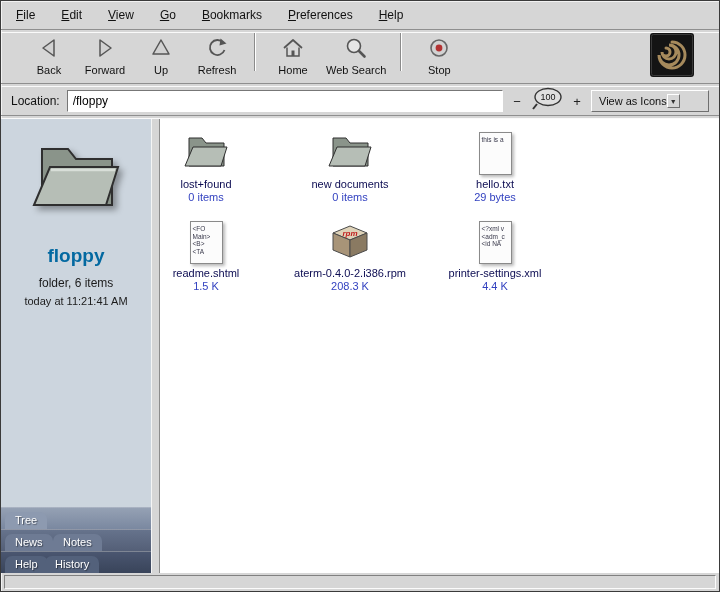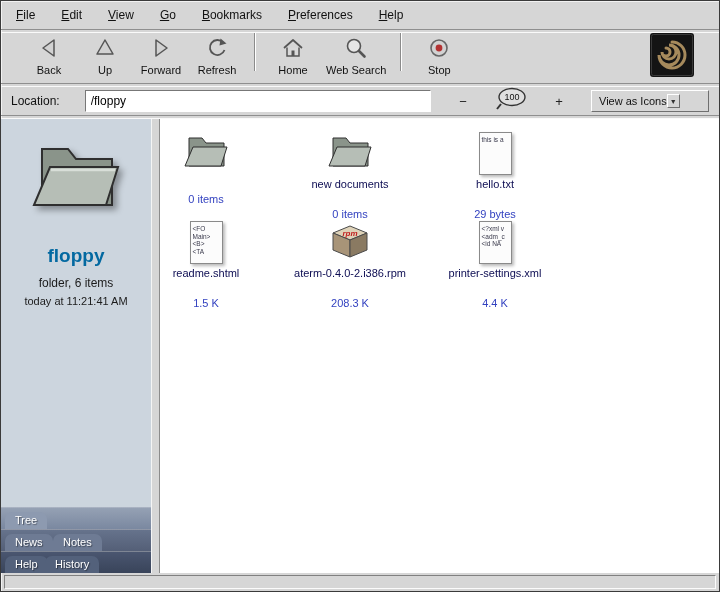--- a/index.html
+++ b/index.html
@@ -10,21 +10,21 @@
   .menu-item{display:inline-block;font-size:12px;color:#111;padding:3px 9px;cursor:default}
   .menu-item::first-letter{text-decoration:underline}
   .hr{height:2px;border-top:1px solid #8f8f8f;border-bottom:1px solid #fafafa}
   
   .toolbar{height:50px;display:flex;align-items:flex-start;padding:0 20px}
   .tbtn{min-width:46px;height:46px;display:flex;flex-direction:column;align-items:center;justify-content:center;gap:1px;padding:0 5px}
   .tbtn .lbl{font-size:11px;color:#111}
   .vsep{width:0;height:38px;border-left:1px solid #8b8b8b;border-right:1px solid #fff;margin:0 9px}
   .throbber{margin-left:auto;margin-right:5px;width:44px;height:44px}
   
-  .locbar{height:28px;display:flex;align-items:center;padding:0 10px;gap:25px}
+  .locbar{height:28px;display:flex;align-items:center;padding:0 10px;gap:7px}
   .loc-label{font-size:12px;color:#111}
   .loc-input{flex:1;height:20px;border:1px solid;border-color:#777 #fff #fff #777;background:#fff;font:12px "Liberation Sans",sans-serif;padding:0 5px;outline:none}
   .zbtn{font-size:13px;color:#222;width:14px;text-align:center;cursor:default}
   .view-dd{width:118px;height:22px;box-sizing:border-box;background:#d6d6d6;border:1px solid;border-color:#fff #6f6f6f #6f6f6f #fff;display:flex;align-items:center;justify-content:flex-start;padding:0 3px 0 7px;font-size:11px;color:#111}
   .dd-caret{width:13px;height:14px;box-sizing:border-box;border:1px solid;border-color:#fff #6f6f6f #6f6f6f #fff;display:flex;align-items:center;justify-content:center;font-size:7px;color:#333}
   
   .main{flex:1;display:flex;min-height:0}
   .sidebar{width:150px;background:#ccd5de;position:relative;display:flex;flex-direction:column;align-items:center;flex:none}
   .side-icon{margin-top:16px;filter:drop-shadow(4px 4px 3px rgba(0,0,0,.35))}
   .side-title{font-size:19px;font-weight:bold;color:#0369a1;margin-top:26px}
@@ -35,21 +35,21 @@
   .tab{position:absolute;bottom:0;height:17px;line-height:17px;padding:0 10px;color:#fff;font-size:11px;border-radius:7px 7px 0 0;text-shadow:1px 1px 1px rgba(0,0,0,.45);cursor:default}
   .r1{background:linear-gradient(#95a1b4,#7a88a0)} .r1 .tab{background:#8d9ab0}
   .r2{background:linear-gradient(#66738c,#545f77)} .r2 .tab{background:#6e7b94}
   .r3{background:linear-gradient(#4a5670,#39445a)} .r3 .tab{background:#53617b}
   .splitter{width:7px;background:#d6d6d6;border-left:1px solid #f5f5f5;border-right:1px solid #8c8c8c;flex:none;cursor:col-resize}
   .content{flex:1;background:#fff;position:relative;overflow:hidden}
   
   .file{position:absolute;width:150px;transform:translateX(-50%);text-align:center;cursor:default}
   .ficon{height:50px;display:flex;align-items:flex-end;justify-content:center}
   .fname{font-size:11px;color:#0c0c52;margin-top:3px}
-  .fsize{font-size:11px;color:#3342c0;margin-top:18px}
+  .fsize{font-size:11px;color:#3342c0;margin-top:1px}
   .page{width:33px;height:43px;box-sizing:border-box;background:#fcfcfc;border:1px solid #8a8a8a;box-shadow:2px 2px 3px rgba(0,0,0,.28);font-size:6.5px;line-height:7.5px;color:#38384a;text-align:left;padding:3px 2px;white-space:pre-line;overflow:hidden}
   
   .statusbar{height:18px;padding:2px 3px;box-sizing:border-box}
   .status-field{height:12px;border:1px solid;border-color:#808080 #fbfbfb #fbfbfb #808080}
 </style>
 </head>
 <body>
 
 <div class="window">
 
@@ -69,32 +69,32 @@
       <span>
         <svg width="24" height="22" viewBox="0 0 24 22">
             <path d="M17 3 L6 11 L17 19 Z" fill="#d2d2d2" stroke="#555" stroke-width="1.5" stroke-linejoin="round"></path>
           </svg>
       </span>
       <span class="lbl">Back</span>
     </div>
     <div class="tbtn">
       <span>
         <svg width="24" height="22" viewBox="0 0 24 22">
+            <path d="M7 3 L18 11 L7 19 Z" fill="#d2d2d2" stroke="#555" stroke-width="1.5" stroke-linejoin="round"></path>
+          </svg>
+      </span>
+      <span class="lbl">Forward</span>
+    </div>
+    <div class="tbtn">
+      <span>
+        <svg width="24" height="22" viewBox="0 0 24 22">
             <path d="M12 3 L4 17 L20 17 Z" fill="#d2d2d2" stroke="#555" stroke-width="1.5" stroke-linejoin="round"></path>
           </svg>
       </span>
       <span class="lbl">Up</span>
-    </div>
-    <div class="tbtn">
-      <span>
-        <svg width="24" height="22" viewBox="0 0 24 22">
-            <path d="M7 3 L18 11 L7 19 Z" fill="#d2d2d2" stroke="#555" stroke-width="1.5" stroke-linejoin="round"></path>
-          </svg>
-      </span>
-      <span class="lbl">Forward</span>
     </div>
     <div class="tbtn">
       <span>
         <svg width="24" height="22" viewBox="0 0 24 22">
             <path d="M18 5.5 A7.5 7.5 0 1 0 19.5 13" fill="none" stroke="#555" stroke-width="1.8"></path>
             <polygon points="15.5,1.5 21.5,6.5 14.5,8.5" fill="#555"></polygon>
           </svg>
       </span>
       <span class="lbl">Refresh</span>
     </div>
@@ -192,20 +192,21 @@
 
       <div class="file" style="left:46px;top:6px">
         <div class="ficon">
             <span>
           <svg width="46" height="40" viewBox="0 0 46 40">
                 <path d="M6 7 h13 l4 5 h18 v23 H6 Z" fill="#8a948a" stroke="#2f2f2f"></path>
                 <path d="M2 35 L10 16 h34 L38 35 Z" fill="#b6beb6" stroke="#2f2f2f"></path>
               </svg>
         </span>
           </div>
+        <div class="fname">lost+found</div>
         <div class="fsize">0 items</div>
       </div>
 
       <div class="file" style="left:190px;top:6px">
         <div class="ficon">
             <span>
           <svg width="46" height="40" viewBox="0 0 46 40">
                 <path d="M6 7 h13 l4 5 h18 v23 H6 Z" fill="#8a948a" stroke="#2f2f2f"></path>
                 <path d="M2 35 L10 16 h34 L38 35 Z" fill="#b6beb6" stroke="#2f2f2f"></path>
               </svg>

